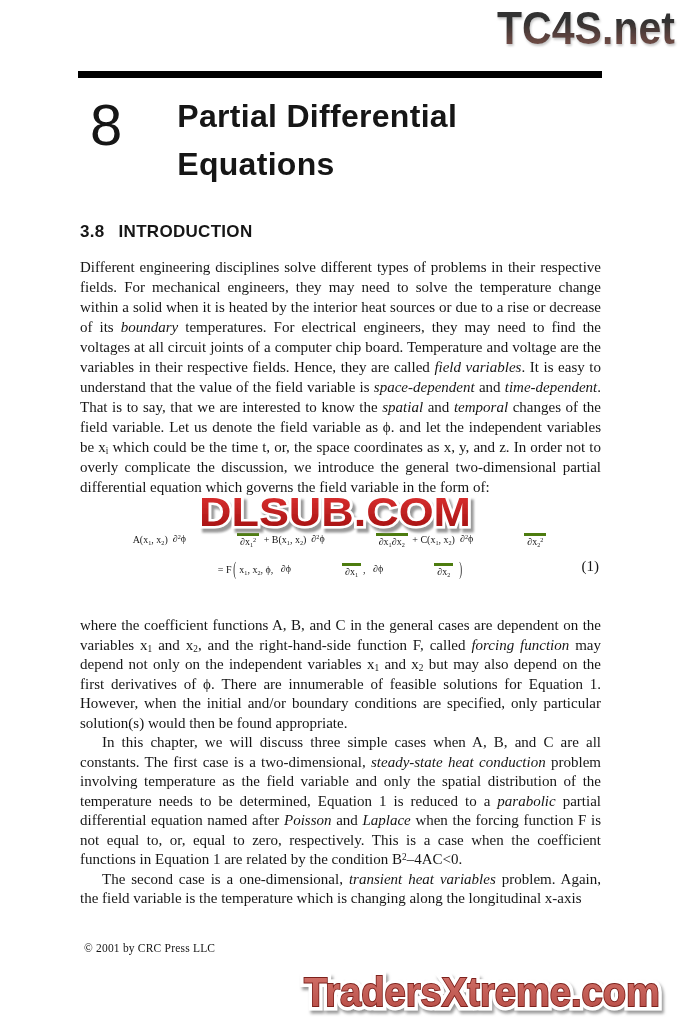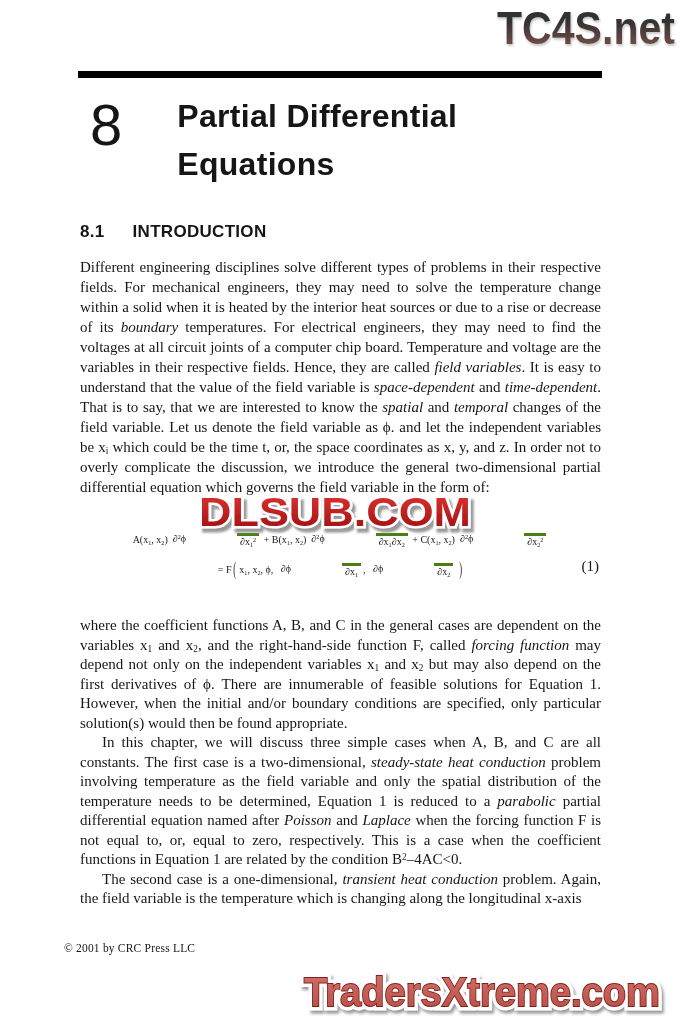--- a/index.html
+++ b/index.html
@@ -18,21 +18,21 @@
   svg text{font-family:"Liberation Sans","DejaVu Sans",sans-serif;}
   
   .rule{position:absolute;left:78px;top:71px;width:524px;height:7px;background:#000000;}
   .chapter{position:absolute;left:90px;top:92px;display:flex;align-items:flex-start;
     font-family:"Liberation Sans","DejaVu Sans",sans-serif;}
   .chapter-number{font-size:58px;line-height:1;margin-top:4px;font-weight:400;}
   .chapter-title{font-size:32px;line-height:48px;margin-left:55px;width:330px;font-weight:700;letter-spacing:.3px;}
   .section-heading{position:absolute;left:80px;top:222px;
     font-family:"Liberation Sans","DejaVu Sans",sans-serif;
     font-size:17px;font-weight:bold;letter-spacing:.3px;}
-  .section-heading .sec-title{margin-left:28px;}
+  .section-heading .sec-title{margin-left:14px;}
   
   .para{font-size:15px;line-height:20px;text-align:justify;}
   .p1{position:absolute;left:80px;top:257px;width:521px;}
   .para-block{position:absolute;left:80px;top:616px;width:521px;}
   .para-block .para{line-height:19.5px;}
   .indent{text-indent:22px;}
   i{}
   sub,sup{font-size:0.62em;line-height:0;}
   sub{vertical-align:-0.25em;}
   sup{vertical-align:0.45em;}
@@ -41,21 +41,21 @@
   .eq-line{text-align:center;font-size:10px;line-height:22px;}
   .eq-line1{margin-bottom:8px;}
   frac{display:inline-flex;vertical-align:middle;
        text-align:center;margin:0 2px;line-height:1.15;}
   fn{display:block;padding:0 3px;}
   fd{display:block;border-top:3px solid #4d7c0f;padding:0 3px;margin-left:48px;}
   bp{display:inline-block;transform:scaleY(1.9) scaleX(0.85);vertical-align:middle;
      padding:0 1px;position:relative;top:-2px;font-weight:400;}
   .eq-number{position:absolute;right:2px;top:29px;font-size:15px;}
   
-  .footer{position:absolute;left:64px;top:942px;font-size:11.5px;letter-spacing:.2px;}
+  .footer{position:absolute;left:84px;top:942px;font-size:11.5px;letter-spacing:.2px;}
 </style>
 </head>
 <body>
 
 <div class="page">
 
   <svg class="wm-top" width="184" height="52" viewBox="0 0 184 52">
     <defs>
       <linearGradient id="g-top" x1="0" y1="0" x2="0" y2="1">
         <stop offset="0.35" stop-color="#303030"></stop>
@@ -69,21 +69,21 @@
   </svg>
 
   <div class="rule"></div>
 
   <div class="chapter">
     <div class="chapter-number">8</div>
     <div class="chapter-title">Partial Differential Equations</div>
   </div>
 
   <div class="section-heading">
-    <span class="sec-num">8.1</span><span class="sec-title">INTRODUCTION</span>
+    <span class="sec-num">3.8</span><span class="sec-title">INTRODUCTION</span>
   </div>
 
   <div class="para p1">Different engineering disciplines solve different types of problems in their respective fields. For mechanical engineers, they may need to solve the temperature change within a solid when it is heated by the interior heat sources or due to a rise or decrease of its <i>boundary</i> temperatures. For electrical engineers, they may need to find the voltages at all circuit joints of a computer chip board. Temperature and voltage are the variables in their respective fields. Hence, they are called <i>field variables</i>. It is easy to understand that the value of the field variable is <i>space-dependent</i> and <i>time-dependent</i>. That is to say, that we are interested to know the <i>spatial</i> and <i>temporal</i> changes of the field variable. Let us denote the field variable as ϕ. and let the independent variables be x<sub>i</sub> which could be the time t, or, the space coordinates as x, y, and z. In order not to overly complicate the discussion, we introduce the general two-dimensional partial differential equation which governs the field variable in the form of:</div>
 
   <svg class="wm-mid" width="290" height="56" viewBox="0 0 290 56">
     <defs>
       <linearGradient id="g-red" x1="0" y1="0" x2="0" y2="1">
         <stop offset="0" stop-color="#e23434"></stop>
         <stop offset="1" stop-color="#9e0e0e"></stop>
       </linearGradient>
@@ -111,21 +111,21 @@
         </frac>, <frac>
           <fn>∂ϕ</fn>
           <fd>∂x<sub>2</sub></fd>
         </frac> <bp>)</bp></div>
     <div class="eq-number">(1)</div>
   </div>
 
   <div class="para-block">
     <div class="para">where the coefficient functions A, B, and C in the general cases are dependent on the variables x<sub>1</sub> and x<sub>2</sub>, and the right-hand-side function F, called <i>forcing function</i> may depend not only on the independent variables x<sub>1</sub> and x<sub>2</sub> but may also depend on the first derivatives of ϕ. There are innumerable of feasible solutions for Equation 1. However, when the initial and/or boundary conditions are specified, only particular solution(s) would then be found appropriate.</div>
     <div class="para indent">In this chapter, we will discuss three simple cases when A, B, and C are all constants. The first case is a two-dimensional, <i>steady-state heat conduction</i> problem involving temperature as the field variable and only the spatial distribution of the temperature needs to be determined, Equation 1 is reduced to a <i>parabolic</i> partial differential equation named after <i>Poisson</i> and <i>Laplace</i> when the forcing function F is not equal to, or, equal to zero, respectively. This is a case when the coefficient functions in Equation 1 are related by the condition B<sup>2</sup>–4AC&lt;0.</div>
-    <div class="para indent">The second case is a one-dimensional, <i>transient heat conduction</i> problem. Again, the field variable is the temperature which is changing along the longitudinal x-axis</div>
+    <div class="para indent">The second case is a one-dimensional, <i>transient heat variables</i> problem. Again, the field variable is the temperature which is changing along the longitudinal x-axis</div>
   </div>
 
   <div class="footer">© 2001 by CRC Press LLC</div>
 
   <svg class="wm-bottom" width="372" height="58" viewBox="0 0 372 58">
     <defs>
       <linearGradient id="g-salmon" x1="0" y1="0" x2="0" y2="1">
         <stop offset="0" stop-color="#d4756d"></stop>
         <stop offset="1" stop-color="#b54a43"></stop>
       </linearGradient>

